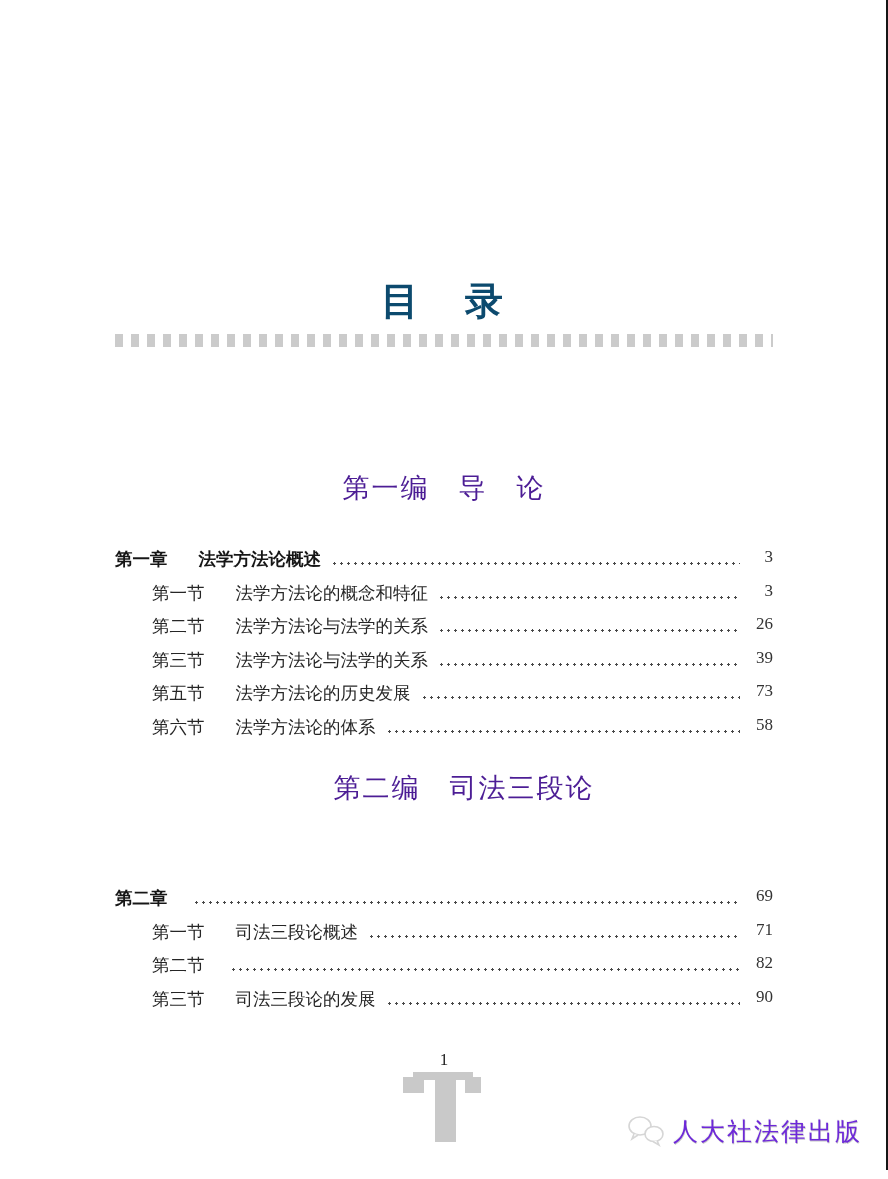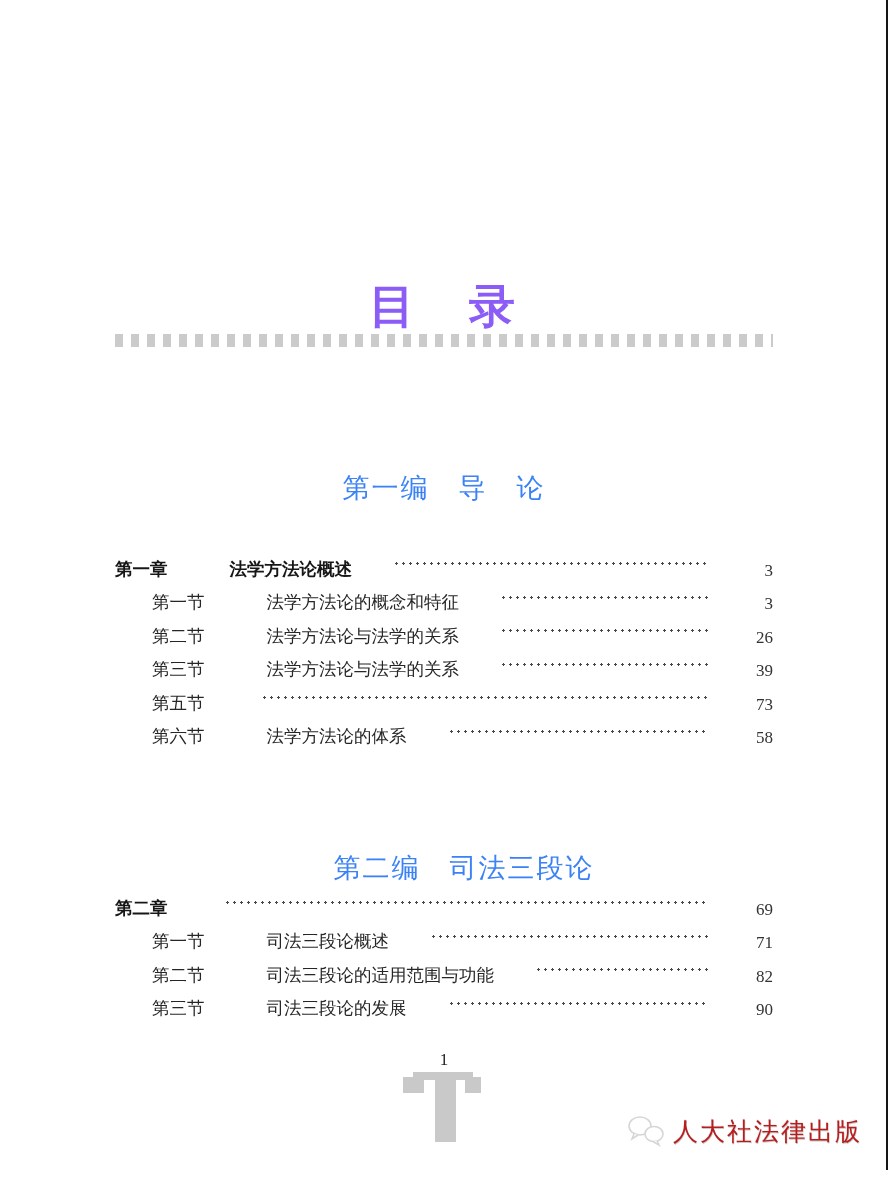--- a/index.html
+++ b/index.html
@@ -18,67 +18,66 @@
     top: 0; right: 0;
     width: 2px; height: 1170px;
     background: #151515;
   }
 
   
   .doc-title {
     position: absolute;
     top: 276px; left: 0; right: 0;
     text-align: center;
-    font-size: 46px;
+    font-size: 38px;
     font-weight: bold;
     letter-spacing: 4px;
-    color: #8b5cf6;
+    color: #0c4a6e;
     font-family: "Liberation Serif", "DejaVu Serif", serif;
   }
 
   
   .dash-separator {
     position: absolute;
     top: 334px; left: 115px;
     width: 658px; height: 13px;
     background: repeating-linear-gradient(90deg,
       #cbcbcb 0px, #cbcbcb 8px,
       transparent 8px, transparent 16px);
   }
 
   
   .part-heading {
     position: absolute;
     left: 0; right: 0;
     text-align: center;
     font-size: 27px;
     font-weight: 500;
-    color: #3b82f6;
+    color: #4c1d95;
     letter-spacing: 2px;
     font-family: "Liberation Serif", "DejaVu Serif", serif;
   }
   .part-heading.part-1 { top: 470px; }
-  .part-heading.part-2 { top: 850px; padding-left: 40px; }
+  .part-heading.part-2 { top: 770px; padding-left: 40px; }
 
   
   .toc-list {
     position: absolute;
     left: 115px;
     width: 658px;
   }
   .toc-list.list-1 { top: 547px; }
   .toc-list.list-2 { top: 886px; }
 
   .toc-row {
     display: flex;
-    align-items: flex-end;
+    align-items: flex-start;
     height: 33.5px;
     font-size: 17.5px;
     white-space: nowrap;
-    gap: 31px;
   }
   .toc-row.chapter {
     font-family: "Liberation Sans", "DejaVu Sans", sans-serif;
     font-weight: bold;
     color: #161616;
   }
   .toc-row.section {
     padding-left: 37px;
     font-family: "Liberation Serif", "DejaVu Serif", serif;
     font-weight: normal;
@@ -127,21 +126,21 @@
   .publisher-watermark {
     position: absolute;
     top: 1114px; right: 26px;
     display: flex;
     align-items: center;
     gap: 6px;
   }
   .publisher-watermark .wm-text {
     font-size: 25px;
     letter-spacing: 2px;
-    color: #b91c1c;
+    color: #6d28d9;
     text-shadow: 0.6px 0.6px 0 #c8c8c8, -0.6px -0.6px 0 #f2f2f2;
     font-family: Liberation Sans, sans-serif;
   }
   .publisher-watermark svg { display: block; }
 </style>
 </head>
 <body>
 
 <div class="edge-line"></div>
 
@@ -171,20 +170,21 @@
       <span class="toc-page">26</span>
   </div>
   <div class="toc-row section">
     <span class="toc-label">第三节</span>
       <span class="toc-title">法学方法论与法学的关系</span>
       <span class="toc-leader"></span>
       <span class="toc-page">39</span>
   </div>
   <div class="toc-row section">
     <span class="toc-label">第五节</span>
+      <span class="toc-title">法学方法论的历史发展</span>
       <span class="toc-leader"></span>
       <span class="toc-page">73</span>
   </div>
   <div class="toc-row section">
     <span class="toc-label">第六节</span>
       <span class="toc-title">法学方法论的体系</span>
       <span class="toc-leader"></span>
       <span class="toc-page">58</span>
   </div>
 </div>
@@ -198,21 +198,20 @@
       <span class="toc-page">69</span>
   </div>
   <div class="toc-row section">
     <span class="toc-label">第一节</span>
       <span class="toc-title">司法三段论概述</span>
       <span class="toc-leader"></span>
       <span class="toc-page">71</span>
   </div>
   <div class="toc-row section">
     <span class="toc-label">第二节</span>
-      <span class="toc-title">司法三段论的适用范围与功能</span>
       <span class="toc-leader"></span>
       <span class="toc-page">82</span>
   </div>
   <div class="toc-row section">
     <span class="toc-label">第三节</span>
       <span class="toc-title">司法三段论的发展</span>
       <span class="toc-leader"></span>
       <span class="toc-page">90</span>
   </div>
 </div>

